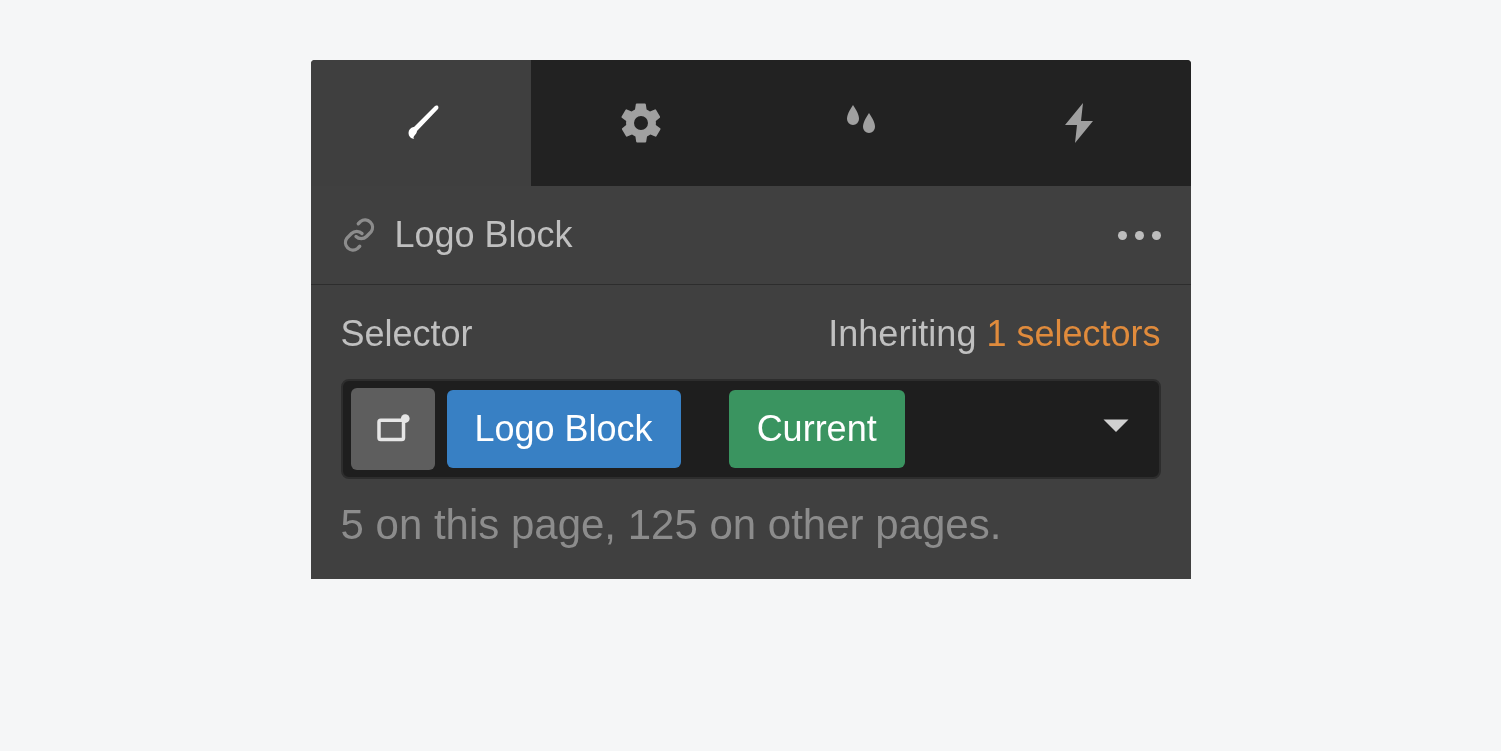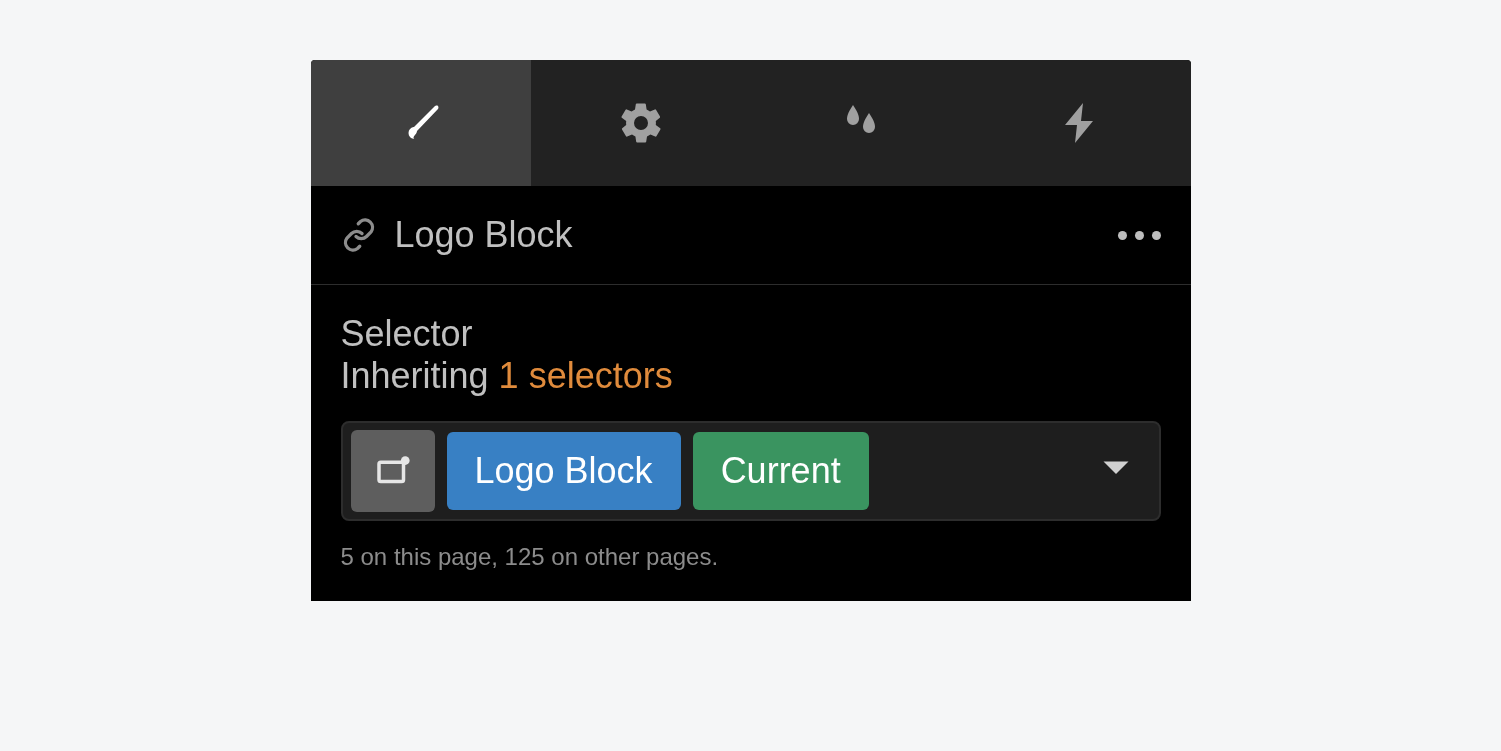--- a/index.html
+++ b/index.html
@@ -12,21 +12,21 @@
       height: 751px;
       background: #f5f6f7;
       font-family: -apple-system, BlinkMacSystemFont, "Segoe UI", Arial, sans-serif;
       display: flex;
       justify-content: center;
       align-items: flex-start;
       padding-top: 60px;
     }
     .panel {
       width: 880px;
-      background: #000000;
+      background: #404040;
       border-radius: 4px 4px 0 0;
       overflow: hidden;
     }
     .tabs {
       display: flex;
       height: 126px;
     }
     .tab {
       flex: 1;
       display: flex;
@@ -72,21 +72,20 @@
       display: block;
     }
     .selector-section {
       padding: 28px 30px 30px 30px;
     }
     .selector-labels {
       display: flex;
       justify-content: space-between;
       align-items: baseline;
       margin-bottom: 24px;
-      flex-direction: column;
     }
     .selector-title {
       color: #c0c0c0;
       font-size: 36px;
       font-weight: 400;
     }
     .inherit-text {
       color: #c0c0c0;
       font-size: 36px;
       font-weight: 400;
@@ -122,29 +121,30 @@
       font-weight: 400;
       cursor: pointer;
       display: flex;
       align-items: center;
     }
     .selector-tag.primary {
       background: #3880c4;
     }
     .selector-tag.secondary {
       background: #3a9460;
+      margin-left: 36px;
     }
     .selector-dropdown {
       margin-left: auto;
       margin-right: 20px;
       cursor: pointer;
     }
     .usage-text {
       color: #8c8c8c;
-      font-size: 24px;
+      font-size: 42px;
       font-weight: 400;
       margin-top: 22px;
     }
   </style>
 </head>
 <body>
 
 <div class="panel">
 
   <div class="tabs">

